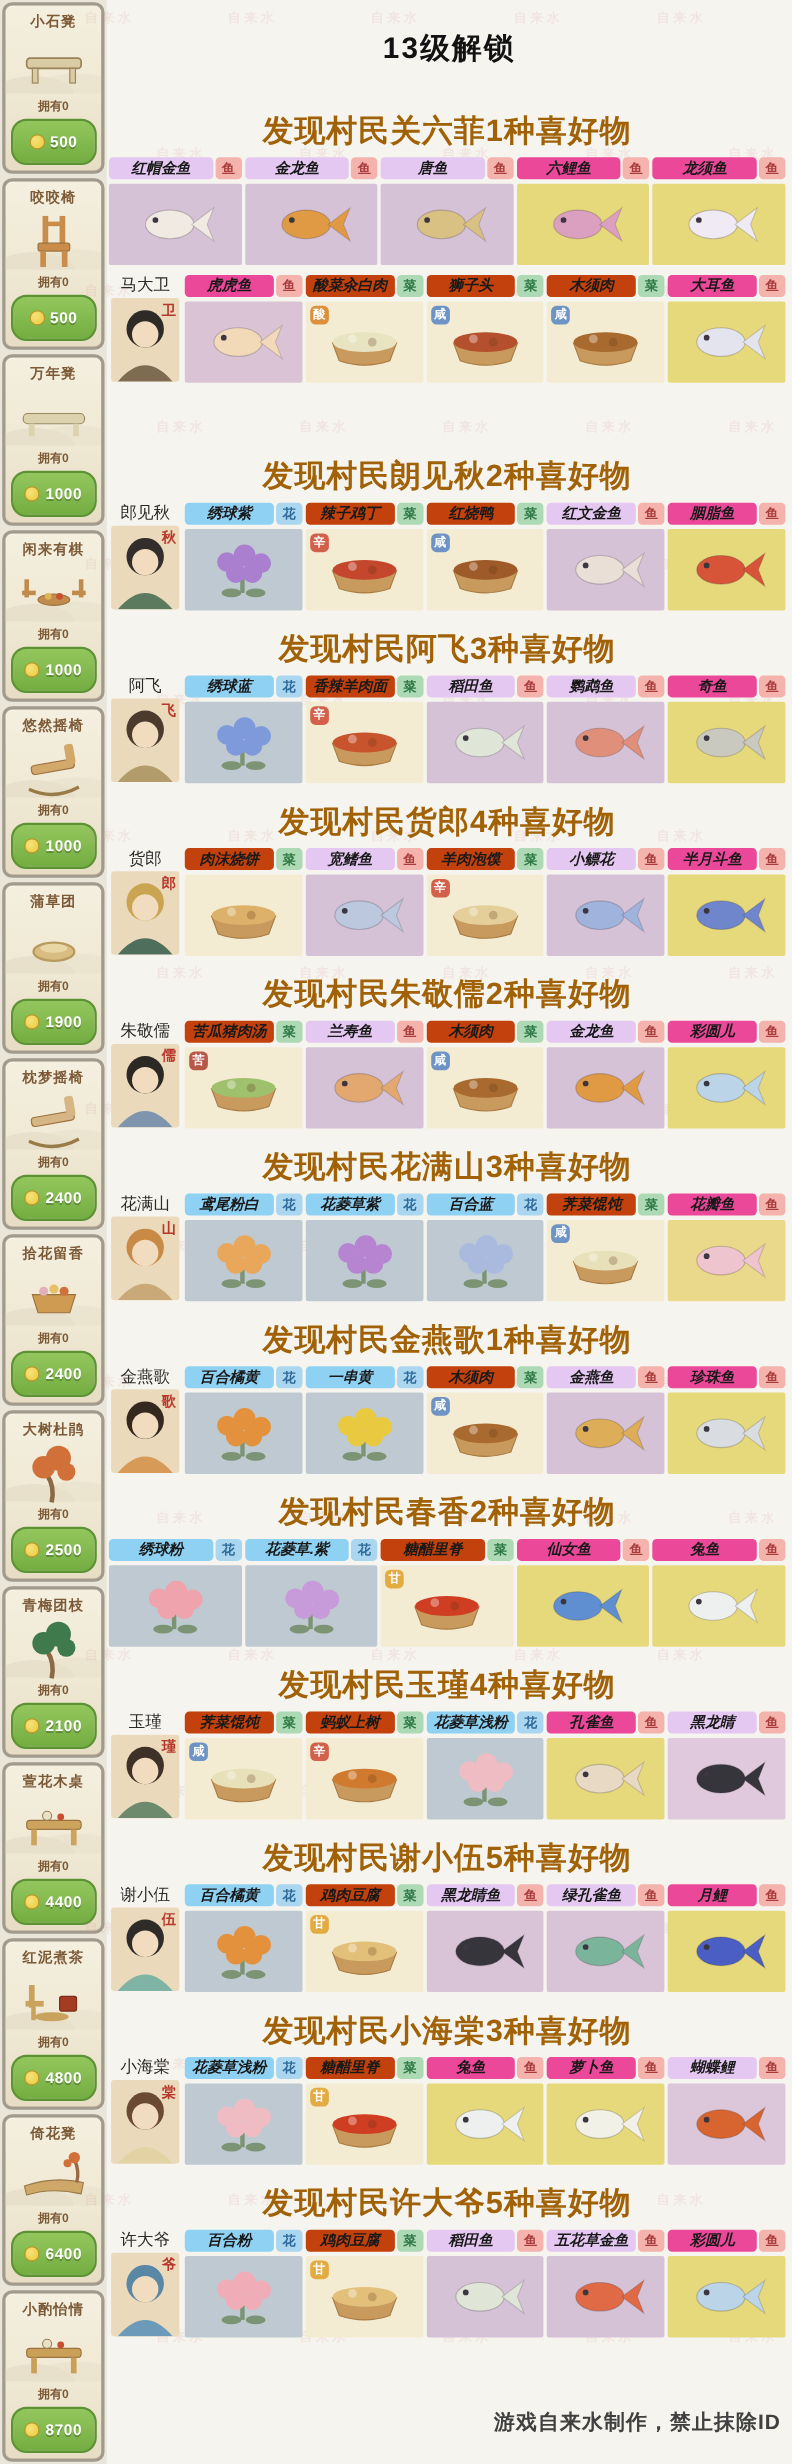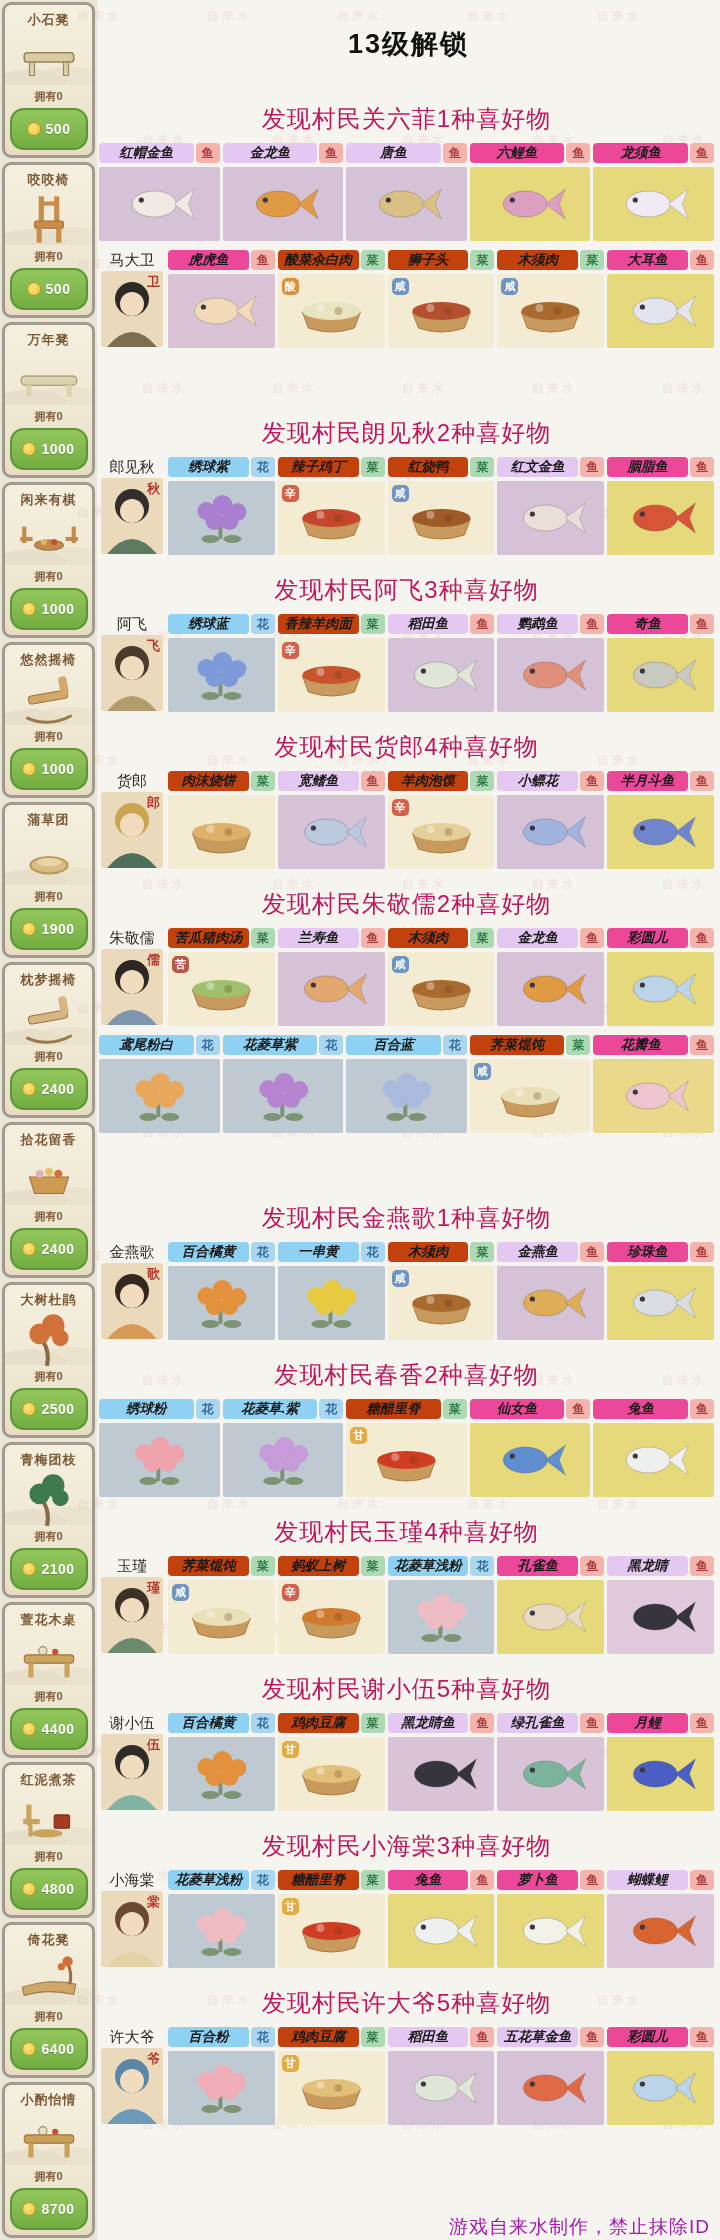--- a/index.html
+++ b/index.html
@@ -24,41 +24,41 @@
     border:1px solid #b69428;box-sizing:border-box;flex:none;}
   .price-txt{color:#fff;font-size:14px;font-weight:bold;letter-spacing:.5px;text-shadow:0 1px 0 rgba(0,0,0,.25);}
 
   
   .main{position:absolute;left:97px;top:0;width:623px;height:2240px;}
   .wm-layer{position:absolute;inset:0;pointer-events:none;z-index:0;}
   .wm-layer span{position:absolute;font-size:12px;letter-spacing:3px;color:#cf8f8f;opacity:.14;font-weight:bold;}
   .level-title{position:relative;z-index:1;text-align:center;padding-top:26px;font-size:27px;font-weight:900;color:#121212;letter-spacing:2px;height:92px;box-sizing:border-box;}
 
   .section{position:relative;z-index:1;height:157px;padding:0 6px 0 2px;box-sizing:border-box;}
-  .sec-title{height:50px;line-height:54px;text-align:center;font-size:24px;font-weight:400;color:#be185d;letter-spacing:1px;white-space:nowrap;}
+  .sec-title{height:50px;line-height:54px;text-align:center;font-size:28px;font-weight:700;color:#a16207;letter-spacing:1px;white-space:nowrap;}
   .sec-row{display:flex;gap:3px;}
   .vcol{width:66px;flex:none;display:flex;flex-direction:column;align-items:center;}
   .vname{height:22px;line-height:22px;font-size:15px;color:#2a2a2a;white-space:nowrap;}
   .portrait{position:relative;width:62px;height:76px;background:#ead9ba;border-radius:3px;overflow:hidden;}
   .portrait svg{position:absolute;inset:0;width:100%;height:100%;}
   .stamp{position:absolute;top:2px;right:3px;font-size:13px;font-weight:900;color:#b8372c;}
 
   .item{width:110px;flex:1;display:flex;flex-direction:column;}
   .lblrow{height:22px;display:flex;gap:2px;align-items:center;}
   .lbl{flex:1;height:20px;line-height:20px;text-align:center;font-size:13.5px;font-weight:bold;font-style:italic;
     color:#191919;border-radius:4px;overflow:hidden;white-space:nowrap;}
   .l-purple{background:#e5c8f2;} .l-yellow{background:#ec4899;} .l-blue{background:#8ed1f3;} .l-plain{background:#c2410c;}
   .tagp{width:24px;flex:none;height:20px;line-height:20px;text-align:center;font-size:12px;font-weight:bold;border-radius:4px;}
   .t-fish{background:#f5b3ae;color:#a83c3c;} .t-dish{background:#aed9b5;color:#2f7a46;} .t-flower{background:#aad6f0;color:#2f6b9a;}
   .imgbox{position:relative;margin-top:3px;height:74px;border-radius:2px;overflow:hidden;}
   .imgbox svg{position:absolute;inset:0;width:100%;height:100%;}
   .badge{position:absolute;top:4px;left:4px;width:17px;height:17px;border-radius:5px;color:#fff;font-size:11px;font-weight:bold;
     text-align:center;line-height:17px;}
 
-  .credit{position:absolute;right:10px;bottom:0;z-index:2;font-size:19px;font-weight:400;color:#a21caf;letter-spacing:1px;}
+  .credit{position:absolute;right:10px;bottom:25px;z-index:2;font-size:19px;font-weight:700;color:#404040;letter-spacing:1px;}
 </style>
 </head>
 <body>
 
 <div class="app">
   <div class="sidebar" id="sidebar">
   <div class="side-card">
     <div class="side-name">小石凳</div>
     <div class="side-icon">
           <svg viewBox="0 0 64 56">
@@ -926,21 +926,33 @@
                   <ellipse cx="46" cy="37" rx="22" ry="13" fill="#bcd4e8" stroke="rgba(60,50,60,.25)"></ellipse>
                   <path d="M66 37 L86 22 L80 37 L86 52 Z" fill="#bcd4e8" stroke="rgba(60,50,60,.2)"></path>
                   <circle cx="33" cy="33" r="2.6" fill="#3c3640"></circle>
                 </svg>
               </div>
   </div>
 </div>
   </div>
 
   <div class="section">
+    <div class="sec-title">发现村民花满山3种喜好物</div>
     <div class="sec-row">
+      <div class="vcol">
+        <div class="vname">花满山</div>
+        <div class="portrait">
+          <svg viewBox="0 0 62 76">
+            <circle class="p-hair" cx="31" cy="28" r="17" fill="#c98a45"></circle>
+            <circle class="p-face" cx="31" cy="33" r="12" fill="#f2dcc0"></circle>
+            <path class="p-clothes" d="M6 76 Q31 46 56 76 Z" fill="#c9a977"></path>
+          </svg>
+          <span class="stamp">山</span>
+        </div>
+      </div>
 
   <div class="item">
     <div class="lblrow">
       <span class="lbl l-blue">鸢尾粉白</span>
       <span class="tagp t-flower">花</span>
     </div>
     <div class="imgbox" style="background: rgb(190, 201, 210);">
                 <svg viewBox="0 0 102 74">
                   <ellipse cx="40" cy="58" rx="9" ry="4" fill="#7c9473"></ellipse>
                   <ellipse cx="62" cy="58" rx="9" ry="4" fill="#7c9473"></ellipse>

